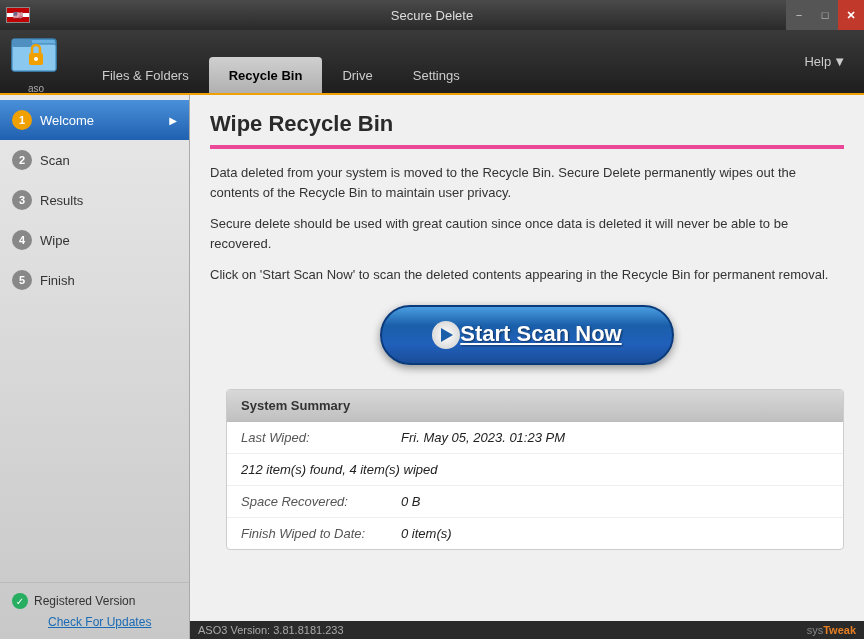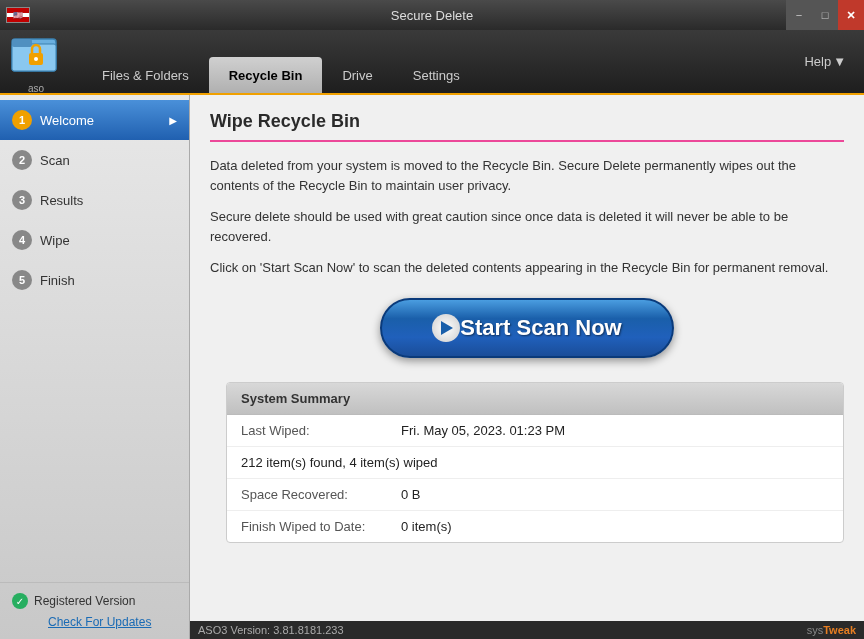--- a/index.html
+++ b/index.html
@@ -230,25 +230,25 @@
       display: flex;
       flex-direction: column;
       overflow: hidden;
     }
     .content-inner {
       flex: 1;
       padding: 16px 20px;
       overflow-y: auto;
     }
     .page-title {
-      font-size: 18px;
+      font-size: 22px;
       font-weight: bold;
       color: #2a2a2a;
       margin-bottom: 14px;
-      border-bottom: 2px solid #ec4899;
+      border-bottom: 4px solid #ec4899;
       padding-bottom: 8px;
     }
     .desc-text {
       color: #333;
       font-size: 13px;
       line-height: 1.5;
       margin-bottom: 12px;
     }
 
     
@@ -260,23 +260,23 @@
     .start-scan-btn {
       background: linear-gradient(to bottom, #4a9de0, #1a5faa, #2060bb, #1a4d99);
       border: 2px solid #0a3a7a;
       border-radius: 30px;
       padding: 14px 50px;
       color: #fff;
       font-size: 22px;
       font-weight: bold;
       cursor: pointer;
       display: flex;
-      align-items: center;
       box-shadow: 0 3px 8px rgba(0,0,0,0.4);
       text-shadow: 1px 1px 2px rgba(0,0,0,0.5);
+      text-decoration: underline;
     }
     .play-icon-circle {
       width: 28px;
       height: 28px;
       background: radial-gradient(circle, #fff, #ccc);
       border-radius: 50%;
       display: flex;
       align-items: center;
       justify-content: center;
       flex-shrink: 0;
@@ -304,20 +304,21 @@
       font-size: 13px;
       font-weight: bold;
       color: #333;
       border-bottom: 1px solid #bbb;
     }
     .summary-row {
       display: flex;
       padding: 8px 14px;
       border-bottom: 1px solid #eee;
       font-size: 13px;
+      font-style: italic;
     }
     .summary-row:last-child { border-bottom: none; }
     .summary-label {
       width: 160px;
       color: #555;
       flex-shrink: 0;
     }
     .summary-value {
       color: #222;
     }

